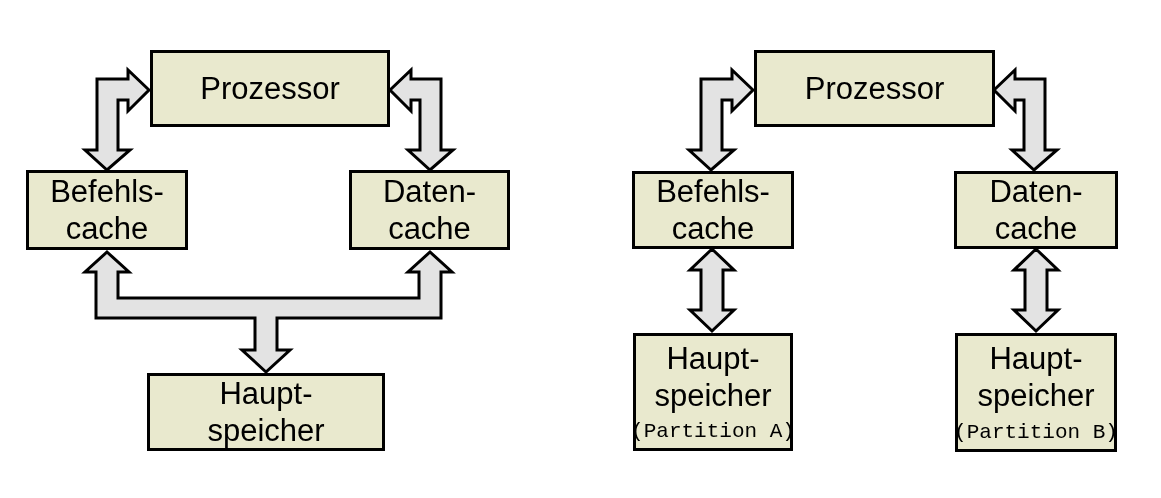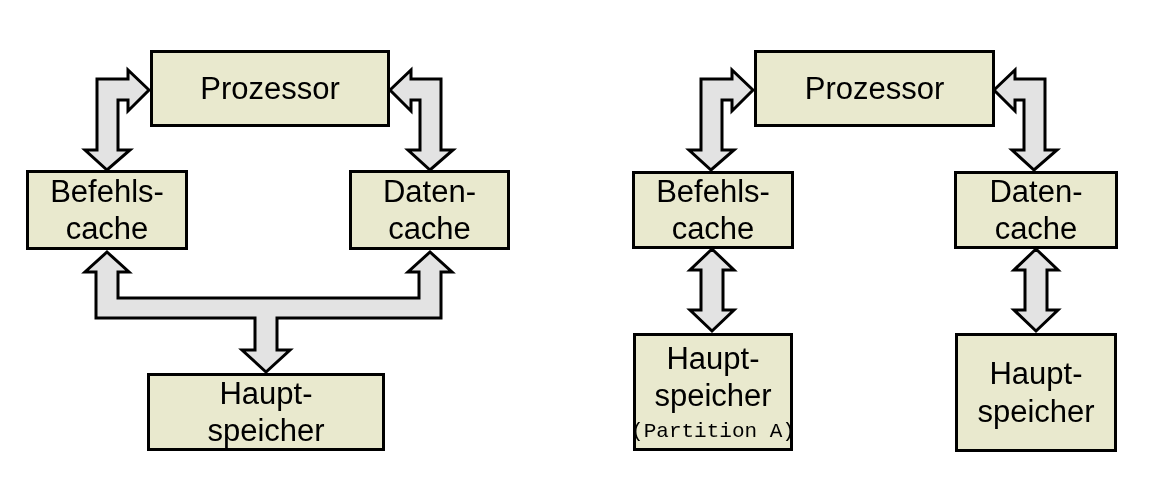--- a/index.html
+++ b/index.html
@@ -101,15 +101,16 @@
 
   <div class="box" style="left:633px; top:333px; width:160px; height:118px;">
     <span>Haupt-</span>
     <span>speicher</span>
     <span class="note">(Partition A)</span>
   </div>
 
   <div class="box" style="left:955px; top:333px; width:162px; height:119px;">
     <span>Haupt-</span>
     <span>speicher</span>
+    <span class="note">(Partition B)</span>
   </div>
 
 </div>
 
 </body></html>

